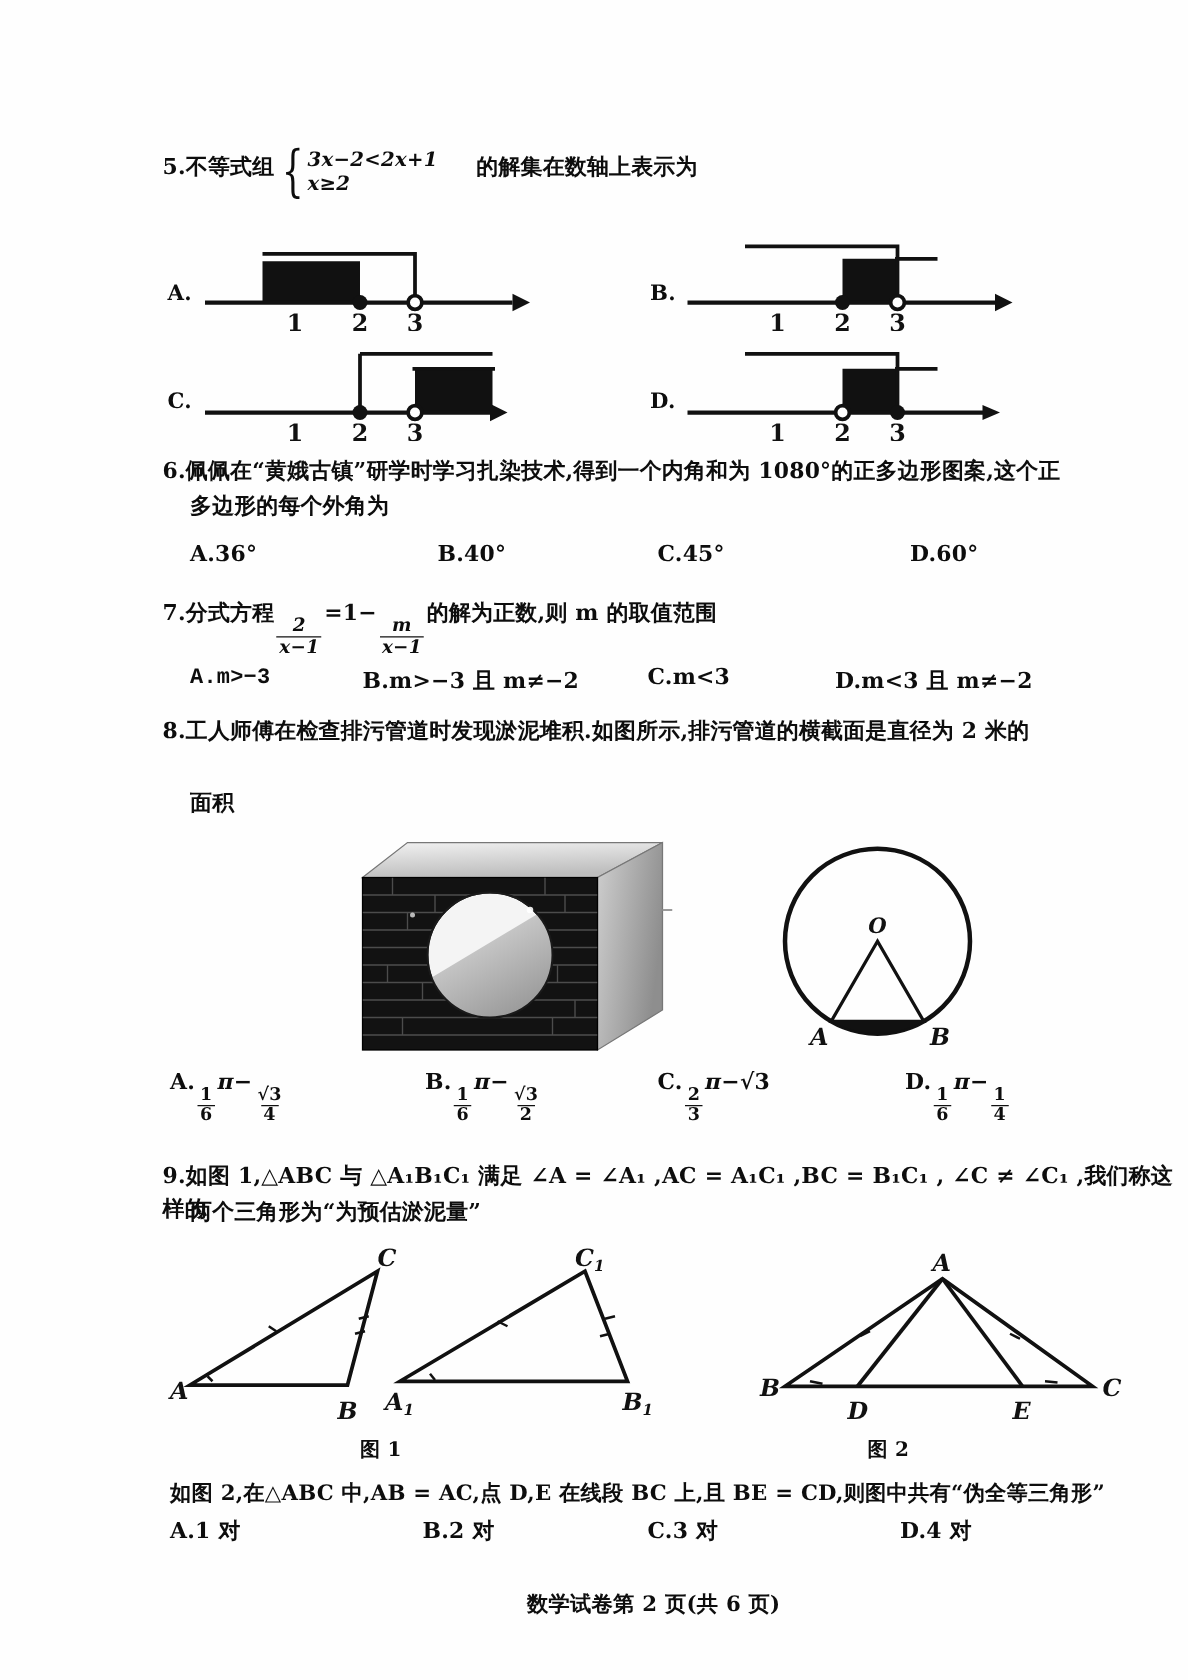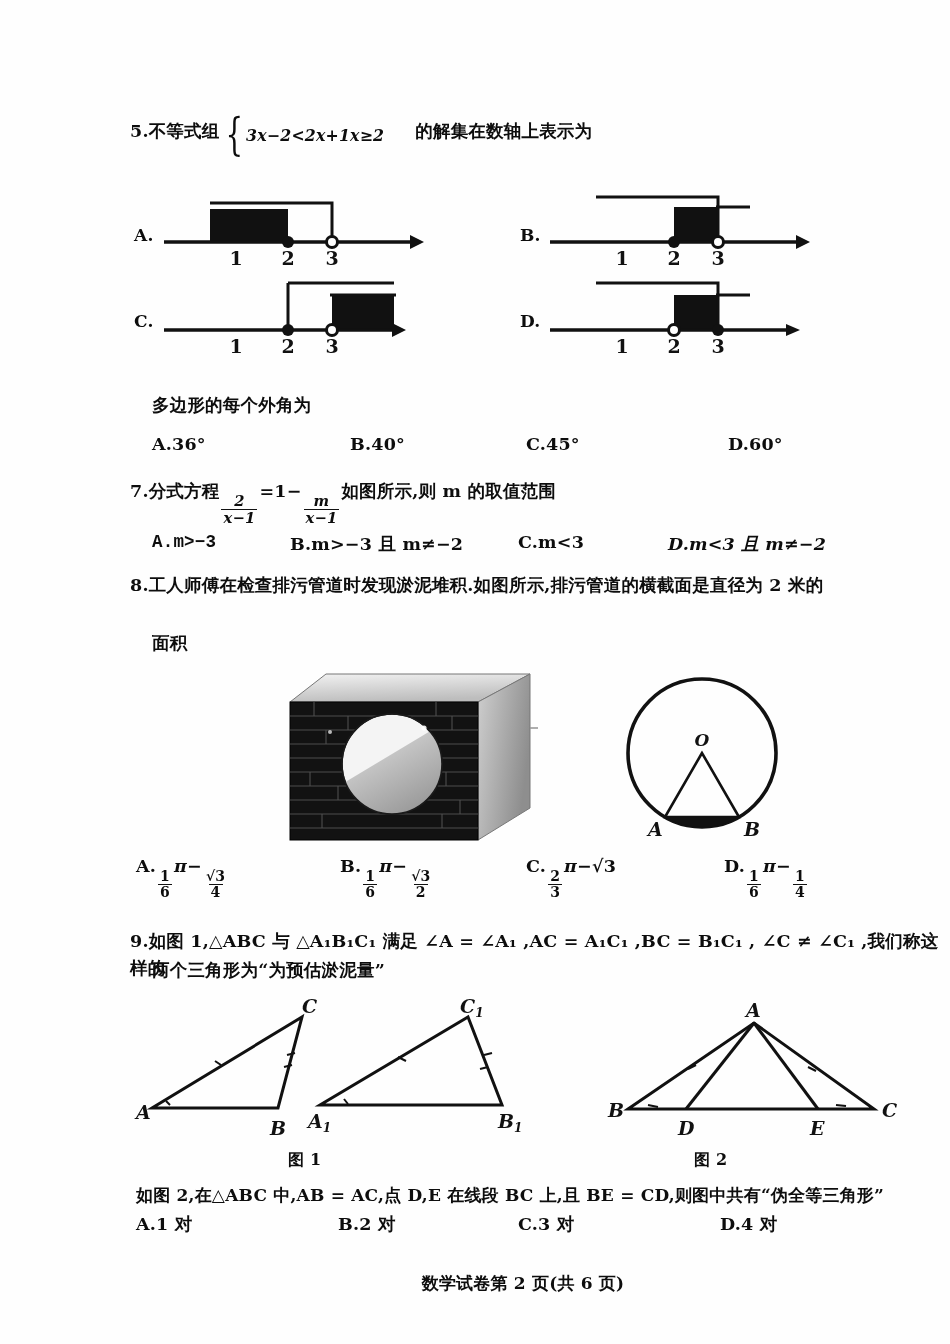--- a/index.html
+++ b/index.html
@@ -21,21 +21,21 @@
   .frac { display:inline-flex; flex-direction:column; align-items:center;
           vertical-align:-0.52em; margin:0 2px; line-height:1.05; }
   .frac .num { font-size:0.84em; padding:0 2px; }
   .frac .den { font-size:0.84em; padding:0 2px; border-top:1.7px solid #111; }
   .frac.tight .num, .frac.tight .den { font-size:0.8em; }
 
   
   .system { display:inline-flex; align-items:center; vertical-align:-0.72em; margin:0 1px; }
   .system .brace { font-size:2.55em; font-weight:400; transform:scaleX(0.62);
                    line-height:0.74; font-family:"DejaVu Serif",serif; }
-  .system .rows { display:inline-flex; flex-direction:row; line-height:1.22;
+  .system .rows { display:inline-flex; flex-direction:column; line-height:1.22;
                   font-size:0.9em; margin-left:-3px; }
 
   .opts { position:absolute; font-size:17.5px; font-weight:700; }
   .opt { position:absolute; white-space:nowrap; }
 
   .figcap { position:absolute; font-size:16px; font-weight:700; }
   .lbl { position:absolute; font-style:italic; font-weight:700; font-size:17px; }
 
   .footer { position:absolute; width:100%; text-align:center; font-size:17px; font-weight:700; }
 
@@ -114,44 +114,47 @@
       <line x1="2" y1="57" x2="240" y2="57" stroke="#111" stroke-width="3.4"></line>
       <polygon points="238,51 252,57 238,63" fill="#111"></polygon>
       <circle cx="126" cy="57" r="5.5" fill="#fff" stroke="#111" stroke-width="3"></circle>
       <circle cx="170" cy="57" r="6" fill="#111"></circle>
       <text x="74" y="80" font-family="DejaVu Serif, serif" font-size="19" font-weight="bold" fill="#111" text-anchor="middle">1</text>
       <text x="126" y="80" font-family="DejaVu Serif, serif" font-size="19" font-weight="bold" fill="#111" text-anchor="middle">2</text>
       <text x="170" y="80" font-family="DejaVu Serif, serif" font-size="19" font-weight="bold" fill="#111" text-anchor="middle">3</text>
     </svg>
   </div>
 
+  <div class="q cn" style="left:82px; top:364px; width:800px;">
+    <span>6.</span><span>佩佩在“黄娥古镇”研学时学习扎染技术,得到一个内角和为 1080°的正多边形图案,这个正</span>
+  </div>
   <div class="q cn" style="left:104px; top:392px;">
     <span>多边形的每个外角为</span>
   </div>
   <div class="opts" style="left:0; top:434px; width:950px; height:26px;">
     <span class="opt cn" style="left:104px;">A.36°</span>
     <span class="opt cn" style="left:302px;">B.40°</span>
     <span class="opt cn" style="left:478px;">C.45°</span>
     <span class="opt cn" style="left:680px;">D.60°</span>
   </div>
 
   <div class="q cn" style="left:82px; top:478px;">
     <span>7.</span><span>分式方程</span><span class="frac mi">
         <span class="num">2</span>
         <span class="den">x−1</span>
       </span><span>=</span><span>1</span><span>−</span><span class="frac mi">
         <span class="num">m</span>
         <span class="den">x−1</span>
-      </span><span>如图所示,则 m 的取值范围</span>
+      </span><span>的解为正数,则 m 的取值范围</span>
   </div>
   <div class="opts" style="left:0; top:532px; width:950px; height:26px;">
     <span class="opt cn" style="left:104px;font-family:Liberation Mono, monospace;">A.m&gt;−3</span>
     <span class="opt cn" style="left:242px;">B.m&gt;−3 且 m≠−2</span>
     <span class="opt cn" style="left:470px;">C.m&lt;3</span>
-    <span class="opt cn" style="left:620px;font-style:italic;">D.m&lt;3 且 m≠−2</span>
+    <span class="opt cn" style="left:620px;">D.m&lt;3 且 m≠−2</span>
   </div>
 
   <div class="q cn" style="left:82px; top:572px; width:810px;">
     <span>8.</span><span>工人师傅在检查排污管道时发现淤泥堆积.如图所示,排污管道的横截面是直径为 2 米的</span>
   </div>
   <div class="q cn" style="left:104px; top:630px;">
     <span>面积</span>
   </div>
 
   <div style="position:absolute; left:238px; top:668px;">

